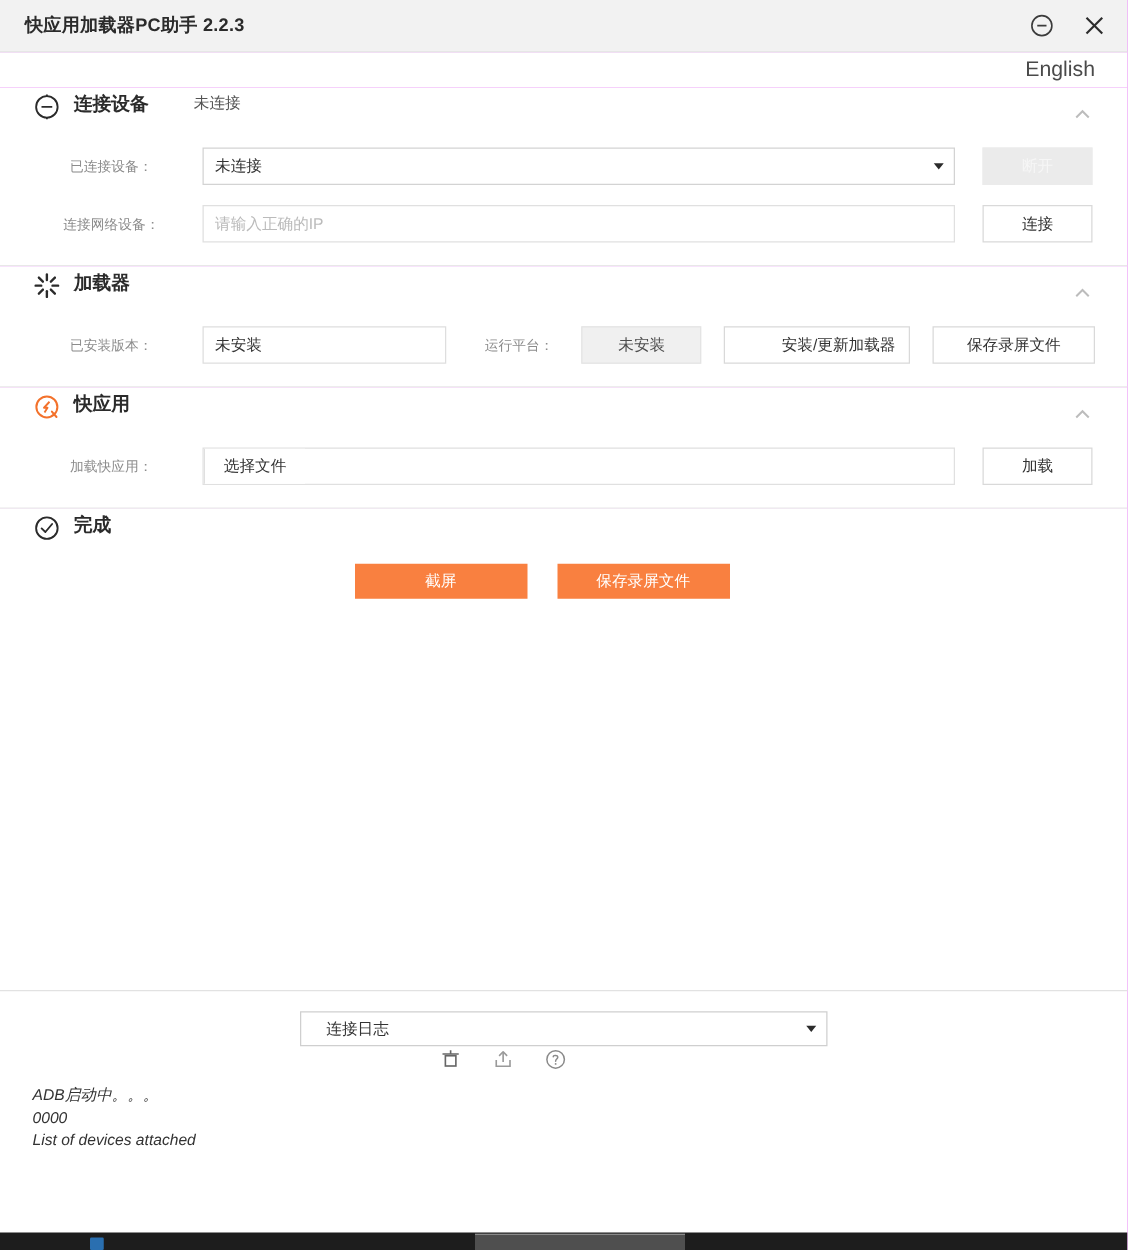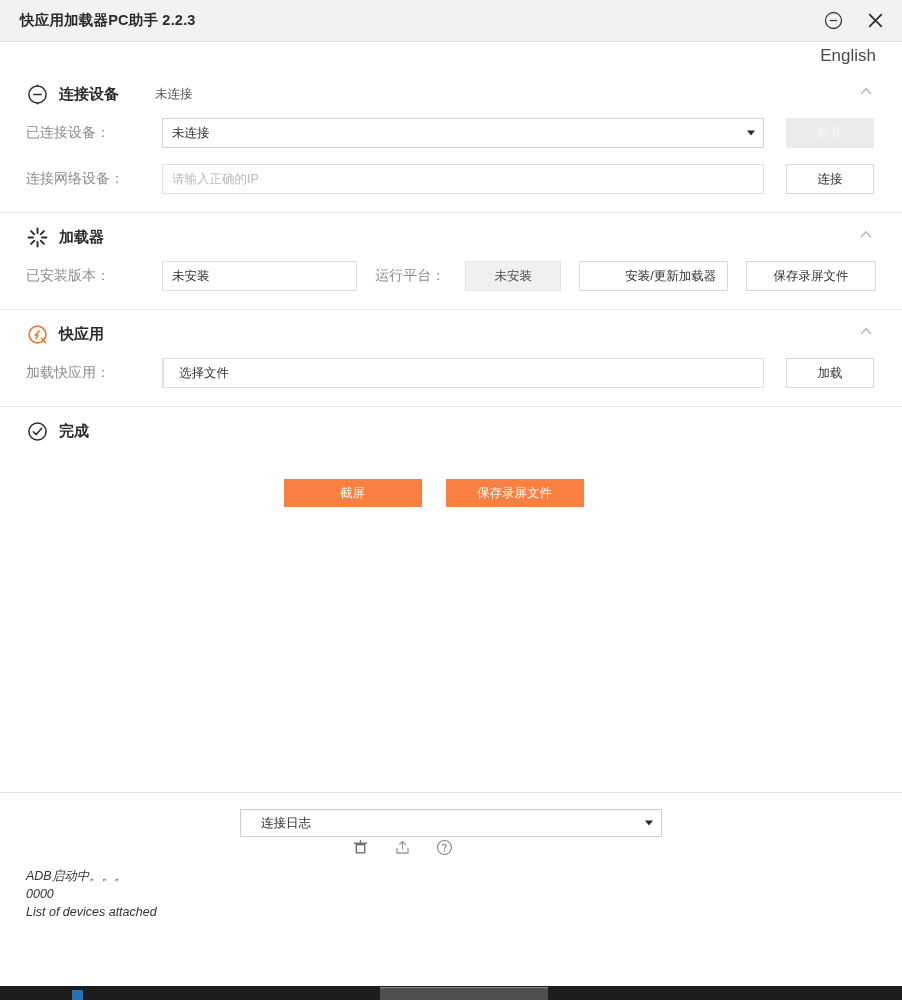--- a/index.html
+++ b/index.html
@@ -62,21 +62,21 @@
   }
 
   
   .panel {
     border-bottom: 1px solid #e8e8e8;
     background: #ffffff;
     padding: 0 26px 0 26px;
   }
   .panel-head {
     display: flex;
-    align-items: center;
+    align-items: flex-start;
     height: 44px;
     position: relative;
     padding-top: 4px;
   }
   .sec-icon {
     width: 22px; height: 22px;
     margin-right: 11px;
     display: flex; align-items: center; justify-content: center;
     flex: 0 0 auto;
   }
@@ -104,23 +104,23 @@
   .panel-body { padding: 4px 0 18px 0; }
 
   .frow {
     display: flex;
     align-items: center;
     margin-bottom: 16px;
   }
   .frow:last-child { margin-bottom: 0; }
 
   .flabel {
-    font-size: 14px;
+    font-size: 11px;
     color: #8c8c8c;
-    text-align: left;
+    text-align: center;
     flex: 0 0 auto;
     padding-right: 10px;
   }
   .flabel.w130 { width: 136px; }
 
   .sel-wrap {
     position: relative;
     flex: 0 0 auto;
   }
   .sel {
@@ -236,21 +236,20 @@
   .finish-panel {
     background: #fff;
     padding: 0 26px;
     flex: 1 1 auto;
     min-height: 0;
   }
   .orange-row {
     display: flex;
     justify-content: center;
     gap: 24px;
-    margin-top: 28px;
     padding-right: 35px;
   }
   .btn-orange {
     height: 28px;
     min-width: 138px;
     background: #f98040;
     border: none;
     color: #ffffff;
     font-size: 12.5px;
     cursor: pointer;

